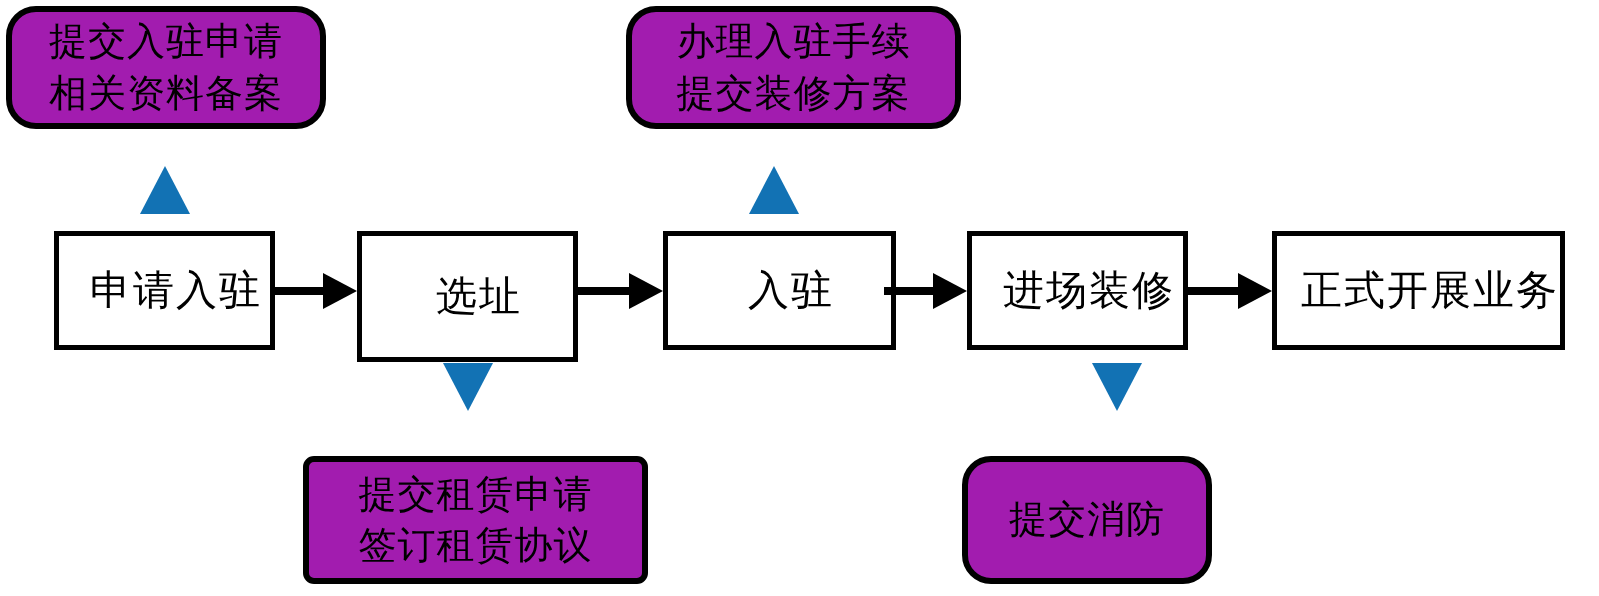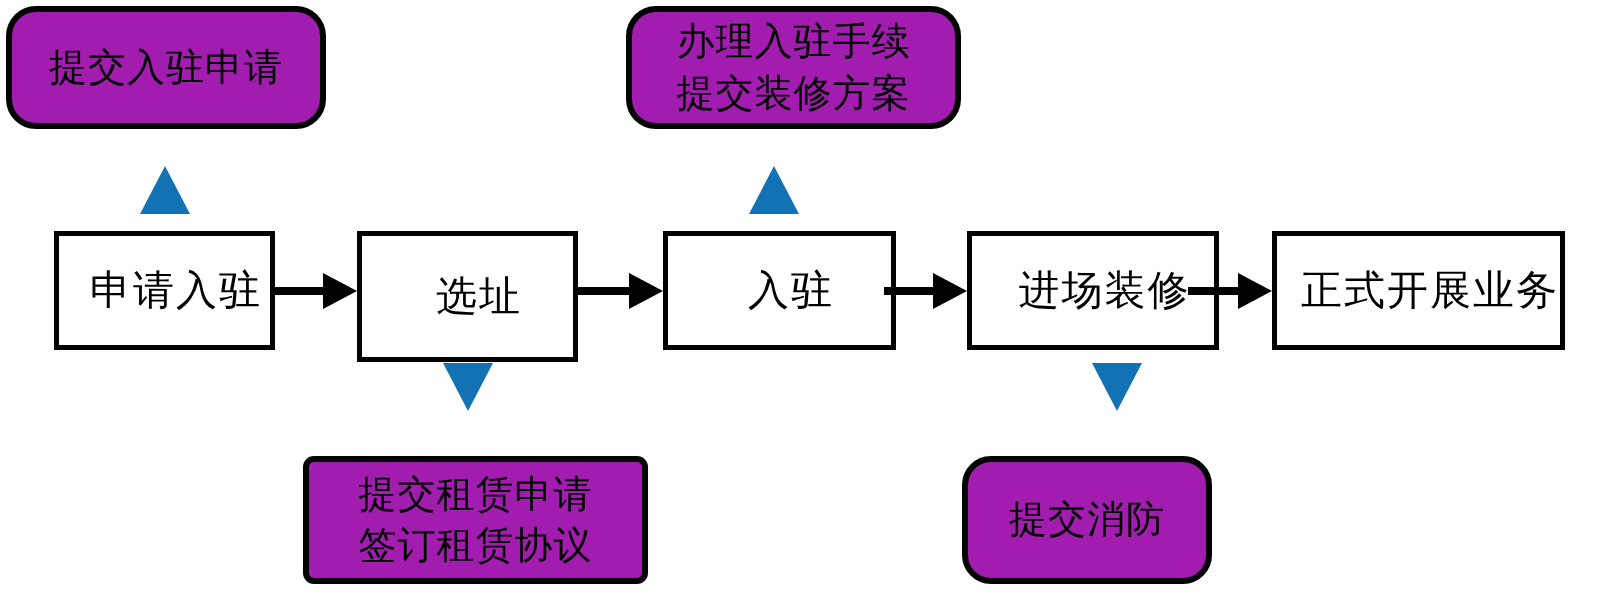--- a/index.html
+++ b/index.html
@@ -99,20 +99,21 @@
     border-left: 34px solid #000000;
   }
 </style>
 </head>
 <body>
 
 <div id="canvas">
 
   <div class="callout" style="left:6px; top:6px; width:320px; height:123px;">
     <div class="note-line">提交入驻申请</div>
+    <div class="note-line">相关资料备案</div>
   </div>
 
   <div class="callout" style="left:626px; top:6px; width:335px; height:123px;">
     <div class="note-line">办理入驻手续</div>
     <div class="note-line">提交装修方案</div>
   </div>
 
   <div class="tri tri-up" style="left:140px; top:166px;"></div>
   <div class="tri tri-up" style="left:749px; top:166px;"></div>
 
@@ -121,21 +122,21 @@
   </div>
 
   <div class="process-box" style="left:357px; top:231px; width:221px; height:131px;">
     <span class="box-label">选址</span>
   </div>
 
   <div class="process-box" style="left:663px; top:231px; width:233px; height:119px;">
     <span class="box-label">入驻</span>
   </div>
 
-  <div class="process-box" style="left:967px; top:231px; width:252px; height:119px;">
+  <div class="process-box" style="left:967px; top:231px; width:221px; height:119px;">
     <span class="box-label">进场装修</span>
   </div>
 
   <div class="process-box" style="left:1272px; top:231px; width:293px; height:119px;font-family:Liberation Serif, serif;">
     <span class="box-label">正式开展业务</span>
   </div>
 
   <div class="connector" style="left:275px; top:291px; width:82px;">
     <div class="shaft" style="width:48px;"></div>
     <div class="head" style="left:48px;"></div>

